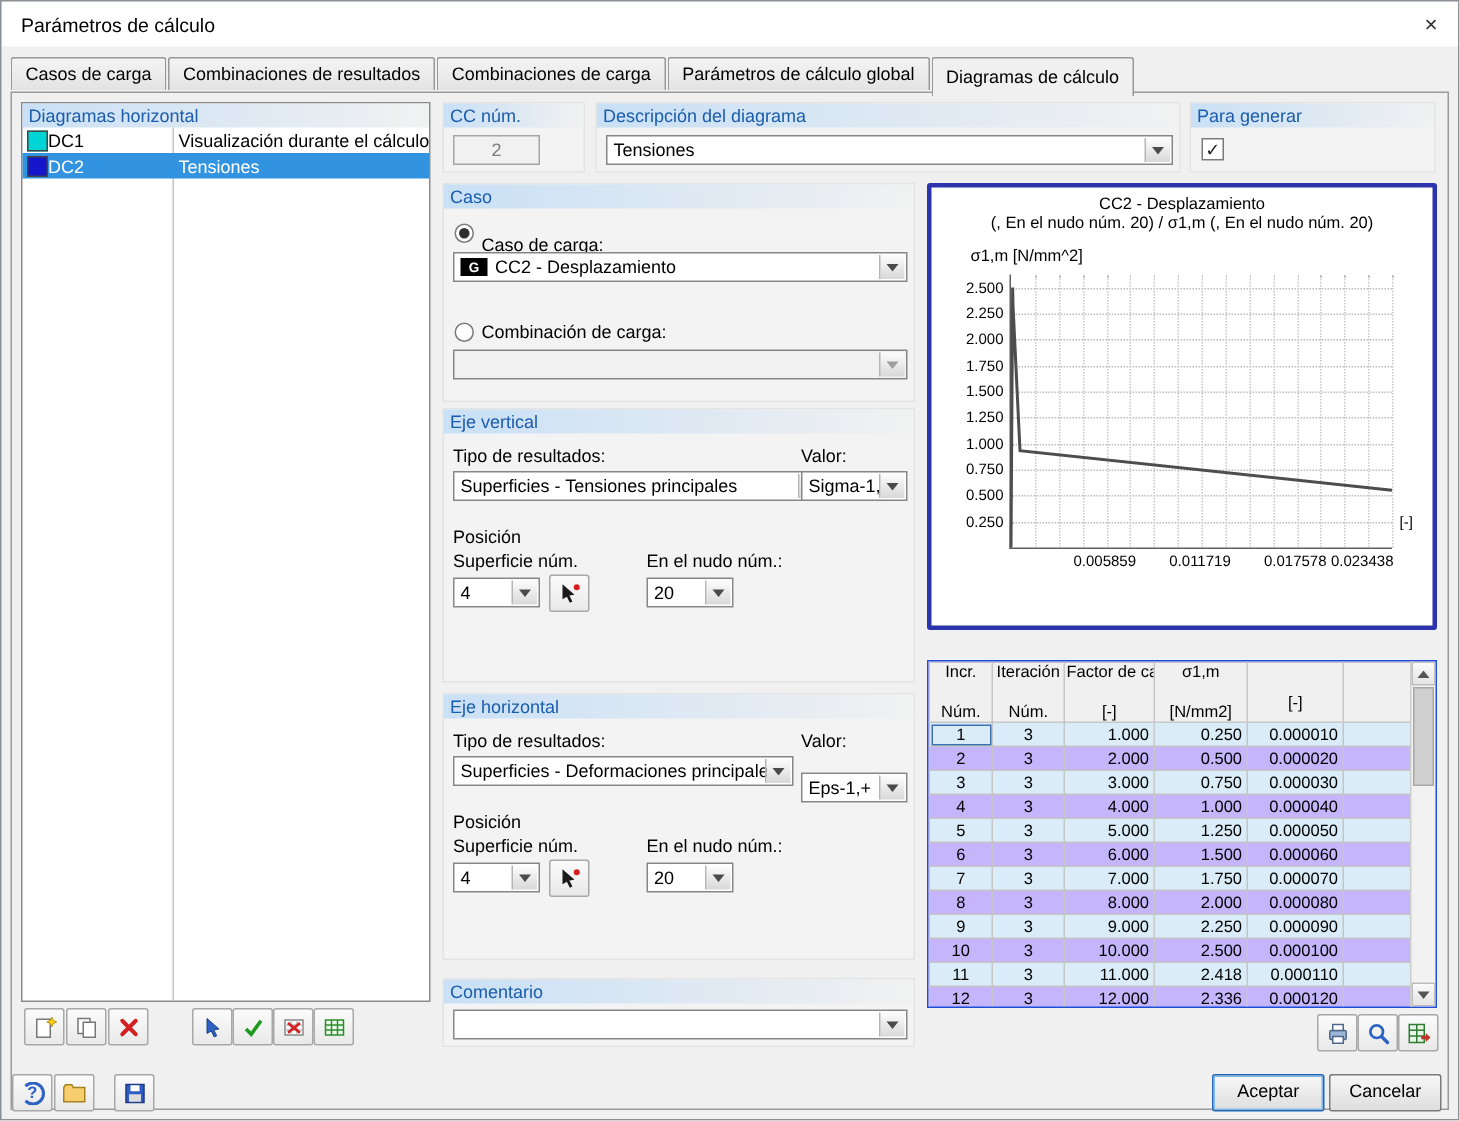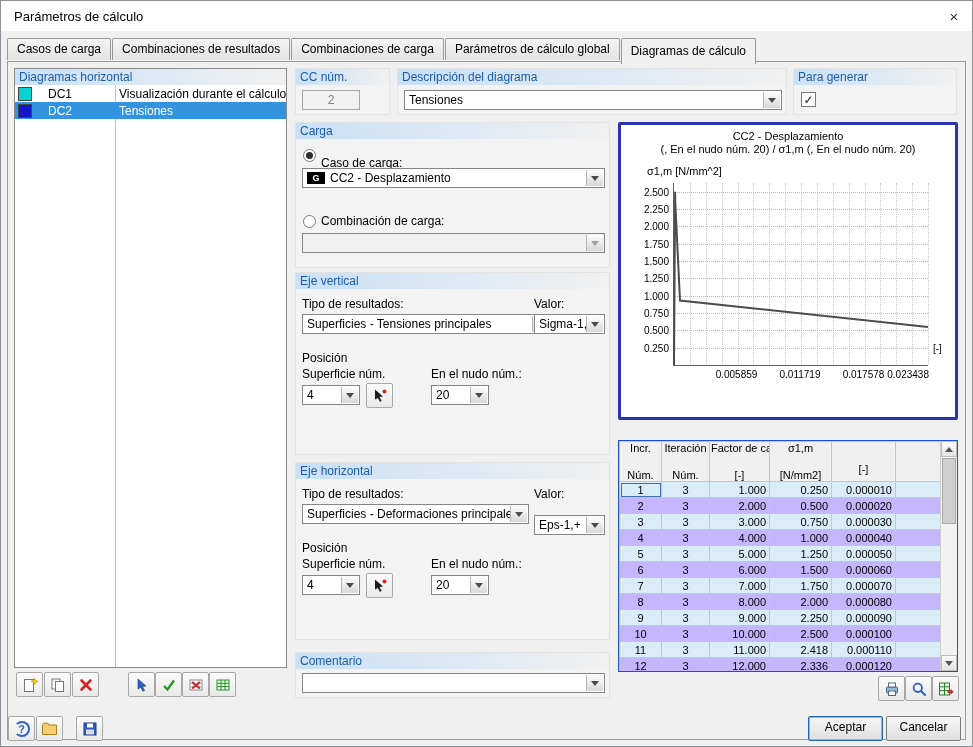--- a/index.html
+++ b/index.html
@@ -44,21 +44,21 @@
         background:linear-gradient(#fbfbfb,#e9e9e9);display:flex;align-items:center;justify-content:center;z-index:2}
   .btn{position:absolute;width:73px;height:23px;border:1px solid #7a7a7a;border-radius:2px;z-index:2;
        background:linear-gradient(#f7f7f7,#dedede);text-align:center;line-height:21px}
   .btn.default{border:1px solid #2468b5;box-shadow:inset 0 0 0 1px #84b6e8}
   
   .listpanel{position:absolute;left:14px;top:68px;width:273px;height:600px;background:#fff;
              border:1px solid #8a8a8a;box-sizing:border-box;z-index:2}
   .listdivider{position:absolute;left:100px;top:16px;bottom:0;width:1px;background:#c4c4c4}
   .list-row{position:relative;height:17px;display:flex;align-items:center}
   .list-row.selected{background:#3294e0;color:#fff}
-  .list-col1{width:100px;display:flex;align-items:center;gap:16px;padding-left:3px;box-sizing:border-box;flex:none}
+  .list-col1{width:100px;display:flex;align-items:center;gap:0;padding-left:3px;box-sizing:border-box;flex:none}
   .chip{width:12px;height:12px;border:1px solid #444;flex:none}
   .list-col2{flex:1;padding-left:4px;white-space:nowrap;overflow:hidden}
   
   .chartframe{position:absolute;left:618px;top:122px;width:340px;height:298px;background:#fff;
               border:3px solid #2b34ad;border-radius:2px;box-sizing:border-box;z-index:2}
   .ctitle{position:absolute;left:0;right:0;top:5px;text-align:center;font-size:11px}
   .csub{top:18px}
   .cylab{position:absolute;left:26px;top:40px;font-size:11px}
   .plot{position:absolute;left:52px;top:58px;width:254px;height:182px;
         border-left:1px solid #5e5e5e;border-bottom:1px solid #5e5e5e}
@@ -188,21 +188,21 @@
 </div>
 
 <div class="group" style="left:793px;top:68px;width:164px;height:47px">
   <div class="ghdr">Para generar</div>
   <div class="checkbox" style="left:7px;top:23px">
     <span>✓</span>
   </div>
 </div>
 
 <div class="group" style="left:295px;top:122px;width:315px;height:146px">
-  <div class="ghdr">Carga</div>
+  <div class="ghdr">Caso</div>
   <div class="radio on" style="left:7px;top:26px"></div>
   <div class="lbl" style="left:25px;top:33px">Caso de carga:</div>
   <div class="combo" style="left:6px;top:45px;width:303px">
     <span class="badge">G</span><span>CC2 - Desplazamiento</span>
     <span class="carrow"></span>
   </div>
   <div class="radio" style="left:7px;top:92px"></div>
   <div class="lbl" style="left:25px;top:91px">Combinación de carga:</div>
   <div class="combo disabled" style="left:6px;top:110px;width:303px">
     <span></span>

